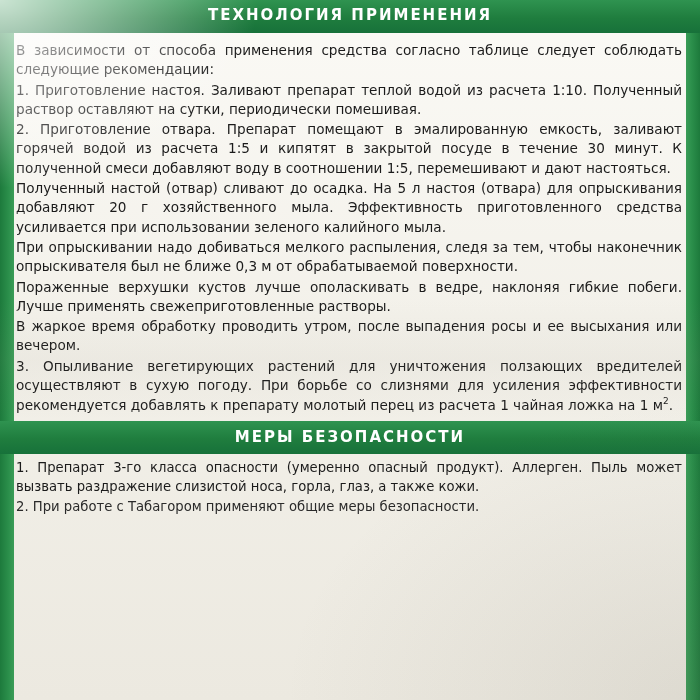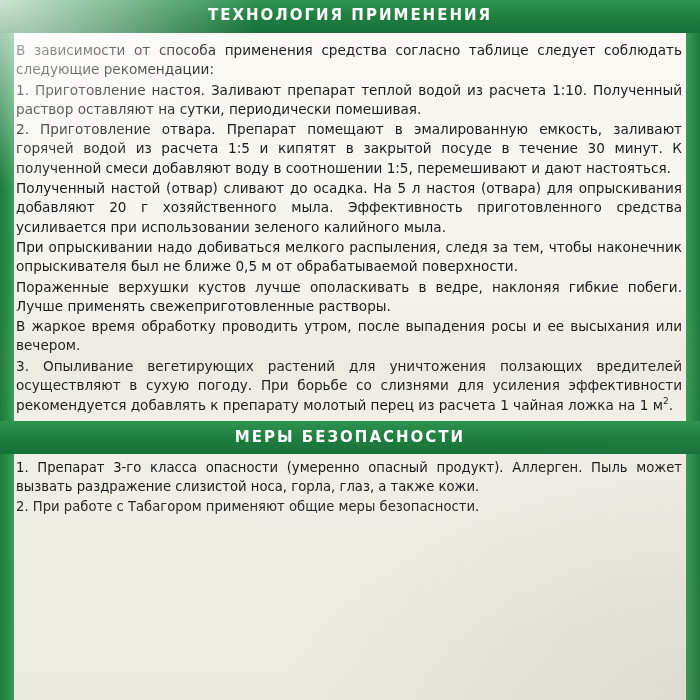--- a/index.html
+++ b/index.html
@@ -124,21 +124,21 @@
 
   <div class="band band-top">
     <span class="band-inner">ТЕХНОЛОГИЯ ПРИМЕНЕНИЯ</span>
   </div>
 
   <div class="content">
     <p>В зависимости от способа применения средства согласно таблице следует соблюдать следующие рекомендации:</p>
     <p>1. Приготовление настоя. Заливают препарат теплой водой из расчета 1:10. Полученный раствор оставляют на сутки, периодически помешивая.</p>
     <p>2. Приготовление отвара. Препарат помещают в эмалированную емкость, заливают горячей водой из расчета 1:5 и кипятят в закрытой посуде в течение 30 минут. К полученной смеси добавляют воду в соотношении 1:5, перемешивают и дают настояться.</p>
     <p>Полученный настой (отвар) сливают до осадка. На 5 л настоя (отвара) для опрыскивания добавляют 20 г хозяйственного мыла. Эффективность приготовленного средства усиливается при использовании зеленого калийного мыла.</p>
-    <p>При опрыскивании надо добиваться мелкого распыления, следя за тем, чтобы наконечник опрыскивателя был не ближе 0,5 м от обрабатываемой поверхности.</p>
+    <p>При опрыскивании надо добиваться мелкого распыления, следя за тем, чтобы наконечник опрыскивателя был не ближе 0,3 м от обрабатываемой поверхности.</p>
     <p>Пораженные верхушки кустов лучше ополаскивать в ведре, наклоняя гибкие побеги. Лучше применять свежеприготовленные растворы.</p>
     <p>В жаркое время обработку проводить утром, после выпадения росы и ее высыхания или вечером.</p>
     <p class="tight"><span>3. Опыливание вегетирующих растений для уничтожения ползающих вредителей осуществляют в сухую погоду. При борьбе со слизнями для усиления эффективности рекомендуется добавлять к препарату молотый перец из расчета 1 чайная ложка на 1 м</span><sup>2</sup><span>.</span></p>
   </div>
 
   <div class="band safety-band">
     <span class="band-inner">МЕРЫ БЕЗОПАСНОСТИ</span>
   </div>
 
   <div class="safety">

